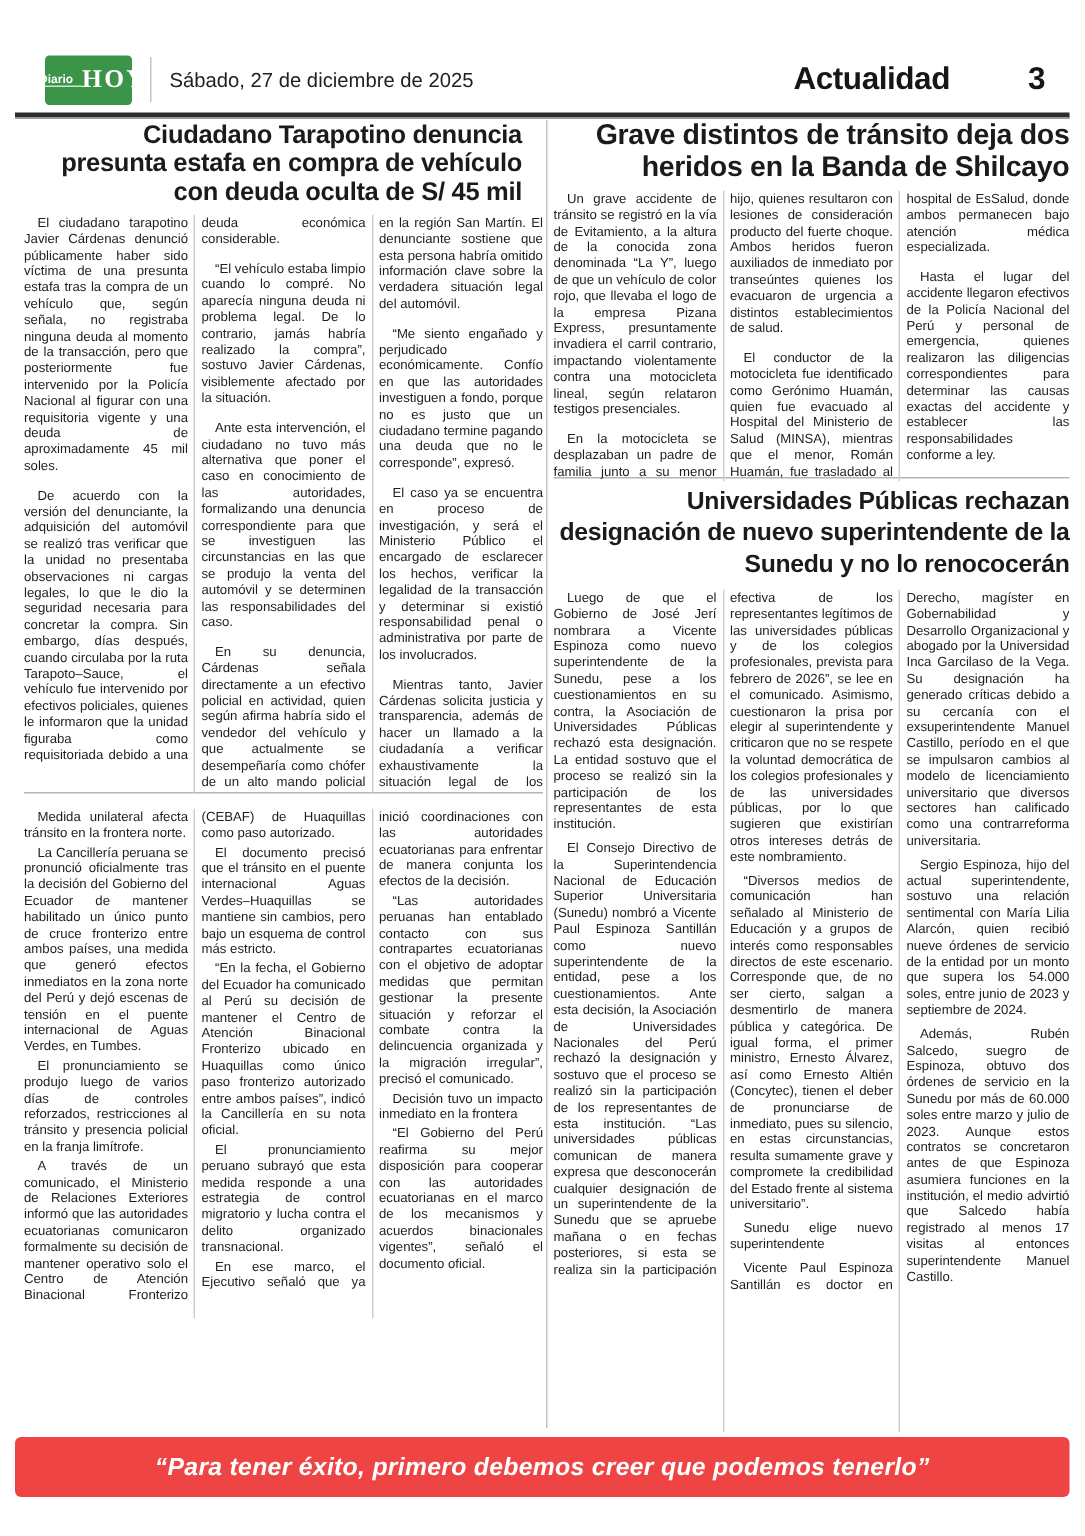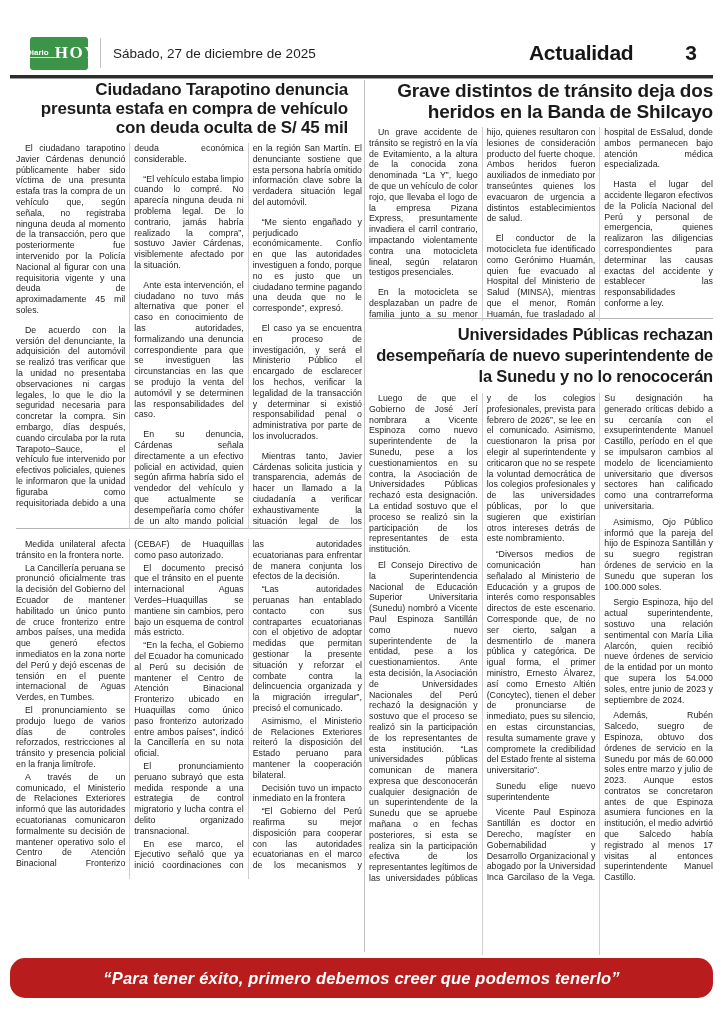--- a/index.html
+++ b/index.html
@@ -78,22 +78,22 @@
   .ph-glass-l,.ph-glass-r{position:absolute;top:34px;width:13px;height:10px;border:2px solid #241c16;
               border-radius:3px;background:rgba(255,255,255,.15);}
   .ph-glass-l{left:43px;} .ph-glass-r{left:62px;}
   .ph-glass-bridge{position:absolute;left:56px;top:37px;width:6px;height:2px;background:#241c16;}
   .ph-neck{position:absolute;left:52px;top:58px;width:16px;height:12px;background:#a6784f;}
   .ph-shirt{position:absolute;left:12px;top:66px;width:96px;height:78px;background:#f4f5f6;
             border-radius:20px 20px 0 0;box-shadow:inset 0 4px 6px rgba(0,0,0,.12);}
   .ph-lanyard{position:absolute;left:44px;top:70px;width:5px;height:60px;background:#a33030;transform:rotate(8deg);}
 
   
-  .footer-bar{position:absolute;left:10px;right:10px;top:958px;height:40px;background:#b91c1c;
-              border-radius:15px;display:flex;align-items:center;justify-content:center;}
+  .footer-bar{position:absolute;left:10px;right:10px;top:958px;height:40px;background:#ef4444;
+              border-radius:4px;display:flex;align-items:center;justify-content:center;}
   .footer-quote{color:#ffffff;font-size:16.5px;font-weight:bold;font-style:italic;letter-spacing:.2px;}
 </style>
 </head>
 <body>
 
 <div class="page">
 
   <div class="masthead">
     <div class="logo">
       <div class="logo-top">Diario</div>
@@ -128,46 +128,44 @@
     <h2 class="a-title">Grave distintos de tránsito deja dos heridos en la Banda de Shilcayo</h2>
     <div class="a-body">
         <p>Un grave accidente de tránsito se registró en la vía de Evitamiento, a la altura de la conocida zona denominada “La Y”, luego de que un vehículo de color rojo, que llevaba el logo de la empresa Pizana Express, presuntamente invadiera el carril contrario, impactando violentamente contra una motocicleta lineal, según relataron testigos presenciales.</p>
         <p>En la motocicleta se desplazaban un padre de familia junto a su menor hijo, quienes resultaron con lesiones de consideración producto del fuerte choque. Ambos heridos fueron auxiliados de inmediato por transeúntes quienes los evacuaron de urgencia a distintos establecimientos de salud.</p>
         <p>El conductor de la motocicleta fue identificado como Gerónimo Huamán, quien fue evacuado al Hospital del Ministerio de Salud (MINSA), mientras que el menor, Román Huamán, fue trasladado al hospital de EsSalud, donde ambos permanecen bajo atención médica especializada.</p>
         <p>Hasta el lugar del accidente llegaron efectivos de la Policía Nacional del Perú y personal de emergencia, quienes realizaron las diligencias correspondientes para determinar las causas exactas del accidente y establecer las responsabilidades conforme a ley.</p>
       </div>
   </div>
 
   <div class="article art-sunedu">
-    <h2 class="a-title">Universidades Públicas rechazan desempeñaría de nuevo superintendente de la Sunedu y no lo renococerán</h2>
+    <h2 class="a-title">Universidades Públicas rechazan designación de nuevo superintendente de la Sunedu y no lo renococerán</h2>
     <div class="a-body">
         <p>Luego de que el Gobierno de José Jerí nombrara a Vicente Espinoza como nuevo superintendente de la Sunedu, pese a los cuestionamientos en su contra, la Asociación de Universidades Públicas rechazó esta designación. La entidad sostuvo que el proceso se realizó sin la participación de los representantes de esta institución.</p>
         <p>El Consejo Directivo de la Superintendencia Nacional de Educación Superior Universitaria (Sunedu) nombró a Vicente Paul Espinoza Santillán como nuevo superintendente de la entidad, pese a los cuestionamientos. Ante esta decisión, la Asociación de Universidades Nacionales del Perú rechazó la designación y sostuvo que el proceso se realizó sin la participación de los representantes de esta institución. “Las universidades públicas comunican de manera expresa que desconocerán cualquier designación de un superintendente de la Sunedu que se apruebe mañana o en fechas posteriores, si esta se realiza sin la participación efectiva de los representantes legítimos de las universidades públicas y de los colegios profesionales, prevista para febrero de 2026”, se lee en el comunicado. Asimismo, cuestionaron la prisa por elegir al superintendente y criticaron que no se respete la voluntad democrática de los colegios profesionales y de las universidades públicas, por lo que sugieren que existirían otros intereses detrás de este nombramiento.</p>
         <p>“Diversos medios de comunicación han señalado al Ministerio de Educación y a grupos de interés como responsables directos de este escenario. Corresponde que, de no ser cierto, salgan a desmentirlo de manera pública y categórica. De igual forma, el primer ministro, Ernesto Álvarez, así como Ernesto Altién (Concytec), tienen el deber de pronunciarse de inmediato, pues su silencio, en estas circunstancias, resulta sumamente grave y compromete la credibilidad del Estado frente al sistema universitario”.</p>
         <p>Sunedu elige nuevo superintendente</p>
         <p>Vicente Paul Espinoza Santillán es doctor en Derecho, magíster en Gobernabilidad y Desarrollo Organizacional y abogado por la Universidad Inca Garcilaso de la Vega. Su designación ha generado críticas debido a su cercanía con el exsuperintendente Manuel Castillo, período en el que se impulsaron cambios al modelo de licenciamiento universitario que diversos sectores han calificado como una contrarreforma universitaria.</p>
-        <p>Asimismo, Ojo Público informó que la pareja del hijo de Espinoza Santillán y su suegro registran órdenes de servicio en la Sunedu que superan los 100.000 soles.</p>
         <p>Sergio Espinoza, hijo del actual superintendente, sostuvo una relación sentimental con María Lilia Alarcón, quien recibió nueve órdenes de servicio de la entidad por un monto que supera los 54.000 soles, entre junio de 2023 y septiembre de 2024.</p>
         <p>Además, Rubén Salcedo, suegro de Espinoza, obtuvo dos órdenes de servicio en la Sunedu por más de 60.000 soles entre marzo y julio de 2023. Aunque estos contratos se concretaron antes de que Espinoza asumiera funciones en la institución, el medio advirtió que Salcedo había registrado al menos 17 visitas al entonces superintendente Manuel Castillo.</p>
       </div>
   </div>
 
 
   <div class="article art-cancilleria">
     <div class="a-body">
         <p>Medida unilateral afecta tránsito en la frontera norte.</p>
         <p>La Cancillería peruana se pronunció oficialmente tras la decisión del Gobierno del Ecuador de mantener habilitado un único punto de cruce fronterizo entre ambos países, una medida que generó efectos inmediatos en la zona norte del Perú y dejó escenas de tensión en el puente internacional de Aguas Verdes, en Tumbes.</p>
         <p>El pronunciamiento se produjo luego de varios días de controles reforzados, restricciones al tránsito y presencia policial en la franja limítrofe.</p>
         <p>A través de un comunicado, el Ministerio de Relaciones Exteriores informó que las autoridades ecuatorianas comunicaron formalmente su decisión de mantener operativo solo el Centro de Atención Binacional Fronterizo (CEBAF) de Huaquillas como paso autorizado.</p>
         <p>El documento precisó que el tránsito en el puente internacional Aguas Verdes–Huaquillas se mantiene sin cambios, pero bajo un esquema de control más estricto.</p>
         <p>“En la fecha, el Gobierno del Ecuador ha comunicado al Perú su decisión de mantener el Centro de Atención Binacional Fronterizo ubicado en Huaquillas como único paso fronterizo autorizado entre ambos países”, indicó la Cancillería en su nota oficial.</p>
         <p>El pronunciamiento peruano subrayó que esta medida responde a una estrategia de control migratorio y lucha contra el delito organizado transnacional.</p>
         <p>En ese marco, el Ejecutivo señaló que ya inició coordinaciones con las autoridades ecuatorianas para enfrentar de manera conjunta los efectos de la decisión.</p>
         <p>“Las autoridades peruanas han entablado contacto con sus contrapartes ecuatorianas con el objetivo de adoptar medidas que permitan gestionar la presente situación y reforzar el combate contra la delincuencia organizada y la migración irregular”, precisó el comunicado.</p>
-        <p>Asimismo, el Ministerio de Relaciones Exteriores reiteró la disposición del Estado peruano para mantener la cooperación bilateral.</p>
         <p>Decisión tuvo un impacto inmediato en la frontera</p>
         <p>“El Gobierno del Perú reafirma su mejor disposición para cooperar con las autoridades ecuatorianas en el marco de los mecanismos y acuerdos binacionales vigentes”, señaló el documento oficial.</p>
       </div>
   </div>
 
   <div class="footer-bar">
     <div class="footer-quote">“Para tener éxito, primero debemos creer que podemos tenerlo”</div>
   </div>
 
 </div>

